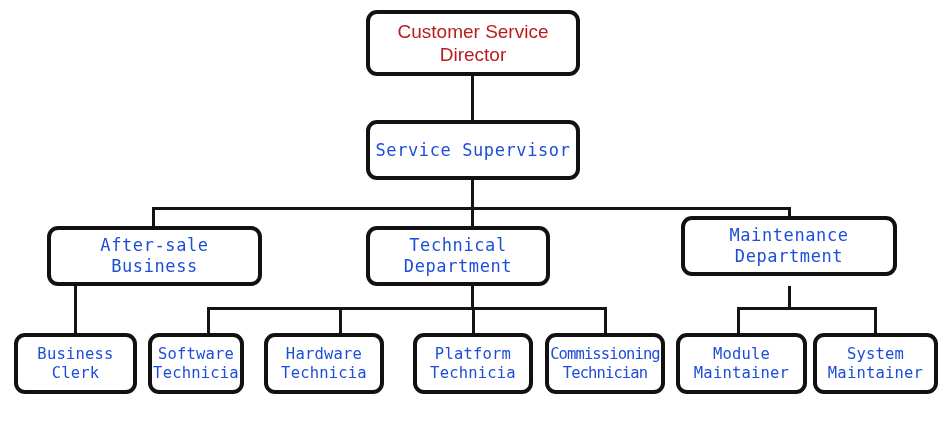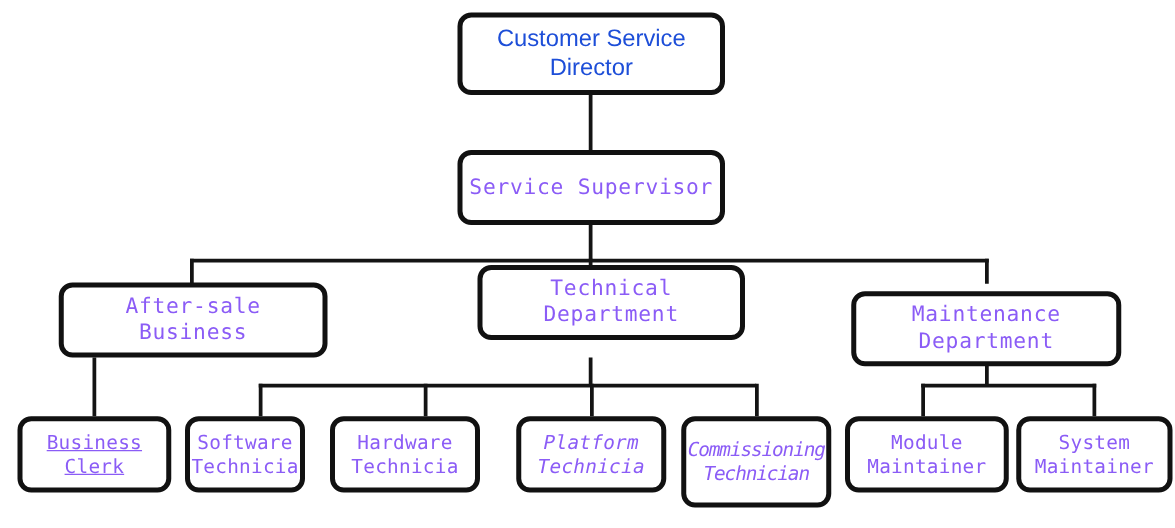--- a/index.html
+++ b/index.html
@@ -19,30 +19,30 @@
   .node {
     position: absolute;
     box-sizing: border-box;
     background: #ffffff;
     border: 4px solid #111111;
     border-radius: 11px;
     display: flex;
     align-items: center;
     justify-content: center;
     text-align: center;
-    color: #8b5cf6;
+    color: #1d4ed8;
     z-index: 3;
     line-height: 1.22;
     white-space: pre-line;
     padding: 0 4px;
   }
   .node.sans {
     font-family: "Liberation Sans", sans-serif;
     font-size: 19px;
-    color: #1d4ed8;
+    color: #b91c1c;
   }
   .node.mono {
     font-family: "DejaVu Sans Mono", monospace;
     font-size: 17px;
     letter-spacing: 0.6px;
   }
   .node.mono.small {
     font-size: 15.5px;
     letter-spacing: 0.2px;
   }
@@ -85,38 +85,38 @@
   <div class="edge v" style="left:737px; top:307px; height:26px;"></div>
   <div class="edge v" style="left:874px; top:307px; height:26px;"></div>
 
   <div class="node sans" style="left:366px; top:10px; width:214px; height:66px;">Customer Service
 Director</div>
 
   <div class="node mono" style="left:366px; top:120px; width:214px; height:60px;">Service Supervisor</div>
 
   <div class="node mono" style="left:47px; top:226px; width:215px; height:60px;">After-sale Business</div>
 
-  <div class="node mono" style="left:366px; top:212px; width:214px; height:60px;margin-left:16px;">Technical Department</div>
+  <div class="node mono" style="left:366px; top:226px; width:184px; height:60px;">Technical Department</div>
 
-  <div class="node mono" style="left:681px; top:233px; width:216px; height:60px;">Maintenance
+  <div class="node mono" style="left:681px; top:216px; width:216px; height:60px;">Maintenance
 Department</div>
 
-  <div class="node mono small" style="left:14px; top:333px; width:123px; height:61px;text-decoration:underline;">Business
+  <div class="node mono small" style="left:14px; top:333px; width:123px; height:61px;">Business
 Clerk</div>
 
   <div class="node mono small" style="left:148px; top:333px; width:96px; height:61px;text-align:center;">Software
 Technicia</div>
 
   <div class="node mono small" style="left:264px; top:333px; width:120px; height:61px;">Hardware
 Technicia</div>
 
-  <div class="node mono small" style="left:413px; top:333px; width:120px; height:61px;font-style:italic;">Platform
+  <div class="node mono small" style="left:413px; top:333px; width:120px; height:61px;">Platform
 Technicia</div>
 
-  <div class="node mono condensed" style="left:545px; top:333px; width:120px; height:73px;font-style:italic;">Commissioning
+  <div class="node mono condensed" style="left:545px; top:333px; width:120px; height:61px;">Commissioning
 Technician</div>
 
   <div class="node mono small" style="left:676px; top:333px; width:131px; height:61px;">Module
 Maintainer</div>
 
   <div class="node mono small" style="left:813px; top:333px; width:125px; height:61px;text-align:center;">System
 Maintainer</div>
 
 </div>
 

